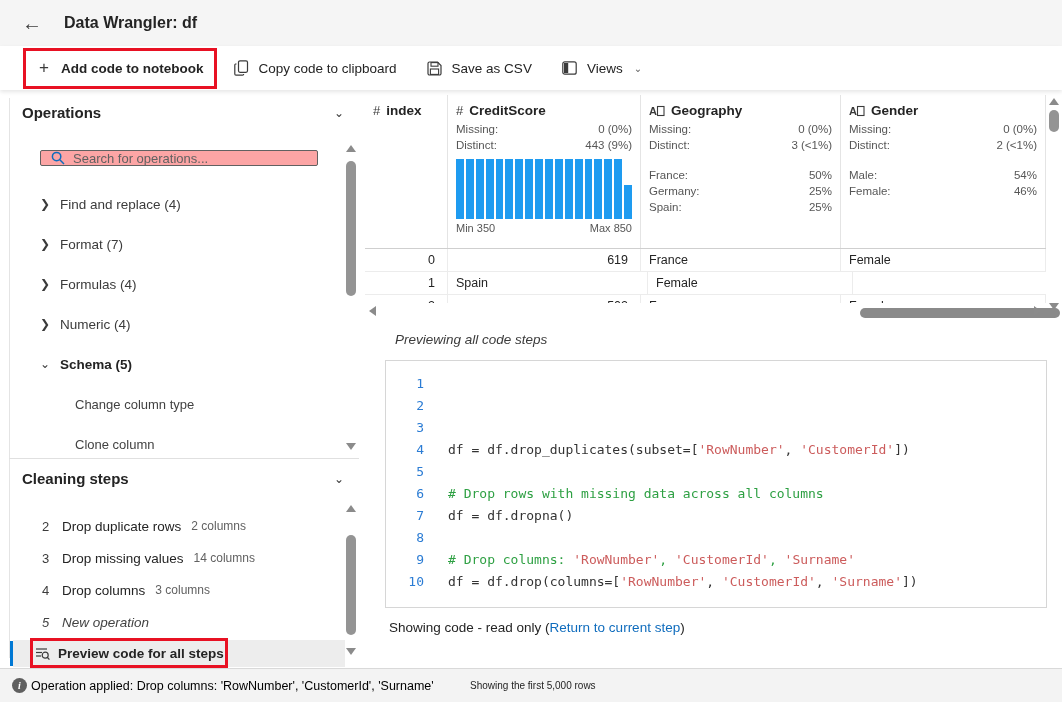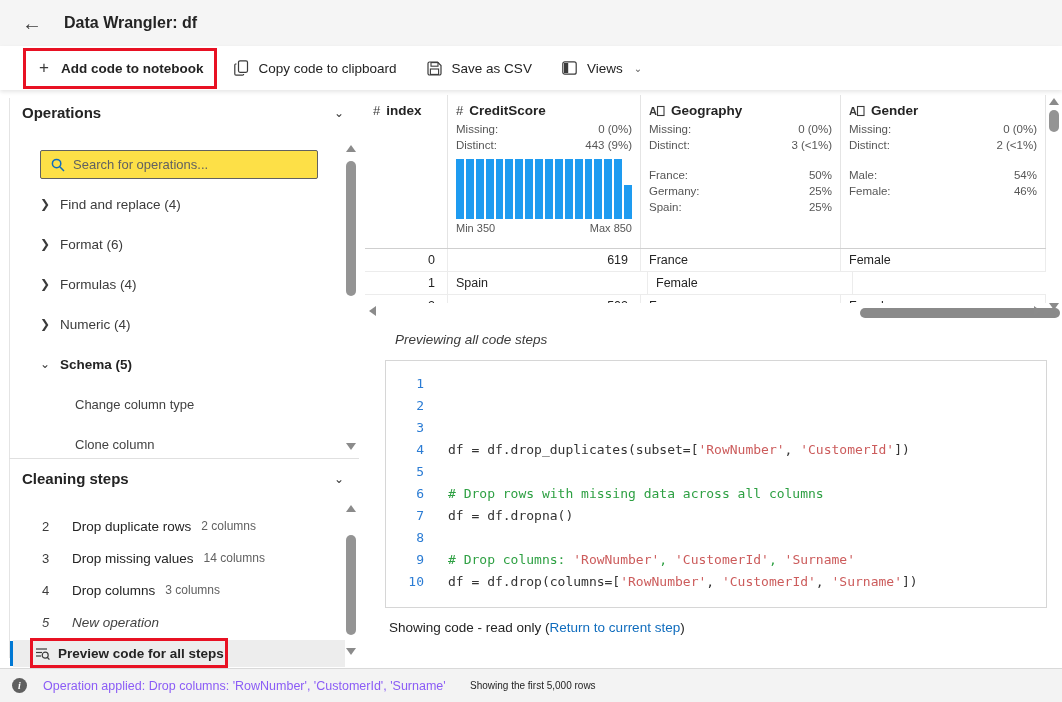--- a/index.html
+++ b/index.html
@@ -28,39 +28,39 @@
   .anno-toolbar { left:23px; top:48px; width:194px; height:41px; }
   .anno-preview { left:30px; top:638px; width:198px; height:30px; }
 
   
   .sidebar { position:absolute; left:0; top:90px; width:365px; height:578px; background:#fff; }
   .sidebar-edge { position:absolute; left:9px; top:8px; width:1px; height:560px; background:#e4e4e4; }
   .section-sep { position:absolute; left:9px; top:368px; width:350px; height:1px; background:#e0e0e0; }
   .side-header { position:absolute; left:22px; font-size:15px; font-weight:700; color:#242424; }
   .side-chevron { position:absolute; left:334px; font-size:12px; color:#3b3b3b; cursor:pointer; }
 
-  .search-box { position:absolute; left:40px; top:60px; width:278px; height:29px;
-    border:1px solid #616161; border-radius:2px; background:#fde047; display:flex; align-items:center; }
+  .search-box { position:absolute; left:40px; top:60px; width:278px; height:16px;
+    border:1px solid #616161; border-radius:2px; background:#fca5a5; display:flex; align-items:center; }
   .search-box input { border:none; outline:none; flex:1; font-size:13px; color:#242424;
     font-family:"Liberation Sans", sans-serif; background:transparent; }
   .search-box input::placeholder { color:#616161; }
   .search-icon { margin:0 8px 0 10px; display:inline-flex; }
 
   .ops-list { position:absolute; left:0; top:94px; width:340px; }
   .op-group { height:40px; display:flex; align-items:center; cursor:pointer; }
   .op-chev { width:30px; text-align:center; margin-left:30px; font-size:12px; color:#3b3b3b; }
   .op-label { font-size:13.5px; color:#3b3b3b; }
   .op-label.bold { font-weight:700; color:#242424; }
   .op-child { height:40px; display:flex; align-items:center; padding-left:75px;
     font-size:13px; color:#424242; cursor:pointer; }
 
   .steps-list { position:absolute; left:0; top:420px; width:340px; }
   .step-row { height:32px; display:flex; align-items:center; padding-left:42px; cursor:pointer; }
   .step-num { font-size:13px; color:#3b3b3b; width:20px; }
-  .step-label { font-size:13.5px; color:#242424;margin-left:10px; }
+  .step-label { font-size:13.5px; color:#242424; }
   .step-detail { font-size:12px; color:#616161; margin-left:10px; }
   .step-row.italic .step-num, .step-row.italic .step-label { font-style:italic; color:#424242; }
 
   .preview-row { position:absolute; left:13px; top:550px; width:332px; height:27px;
     background:#ededed; display:flex; align-items:center; cursor:pointer; }
   .preview-bar { position:absolute; left:10px; top:551px; width:3px; height:25px; background:#0078d4; }
   .preview-icon { margin-left:22px; display:inline-flex; }
   .preview-label { font-size:13.5px; font-weight:700; color:#242424; margin-left:8px; }
 
   
@@ -116,21 +116,21 @@
   .tok-code { color:#333333; }
   .code-footer { position:absolute; left:24px; top:300px; font-size:13.5px; color:#242424; }
   .code-footer a { color:#0f6cbd; text-decoration:none; cursor:pointer; }
 
   
   .statusbar { position:absolute; left:0; top:668px; width:1062px; height:34px;
     background:#f3f3f3; border-top:1px solid #d9d9d9; display:flex; align-items:center; }
   .info-icon { width:15px; height:15px; border-radius:50%; background:#5f5f5f; color:#fff;
     font-size:10px; font-weight:700; display:flex; align-items:center; justify-content:center;
     margin-left:12px; font-family:"Liberation Serif", serif; font-style:italic; }
-  .status-msg { font-size:12.5px; color:#8b5cf6; margin-left:16px; }
+  .status-msg { font-size:12.5px; color:#000000; margin-left:4px; }
   .status-rows { position:absolute; left:470px; font-size:10px; color:#242424; }
 
   svg { display:block; }
 </style>
 </head>
 <body>
 
 <div class="titlebar">
   <span class="back-arrow">←</span>
   <span class="app-title">Data Wrangler: df</span>
@@ -188,21 +188,21 @@
     <input type="text" placeholder="Search for operations..." style="">
   </div>
 
   <div class="ops-list">
     <div class="op-group">
       <span class="op-chev">❯</span>
       <span class="op-label">Find and replace (4)</span>
     </div>
     <div class="op-group">
       <span class="op-chev">❯</span>
-      <span class="op-label">Format (6)</span>
+      <span class="op-label">Format (7)</span>
     </div>
     <div class="op-group">
       <span class="op-chev">❯</span>
       <span class="op-label">Formulas (4)</span>
     </div>
     <div class="op-group">
       <span class="op-chev">❯</span>
       <span class="op-label">Numeric (4)</span>
     </div>
     <div class="op-group">

